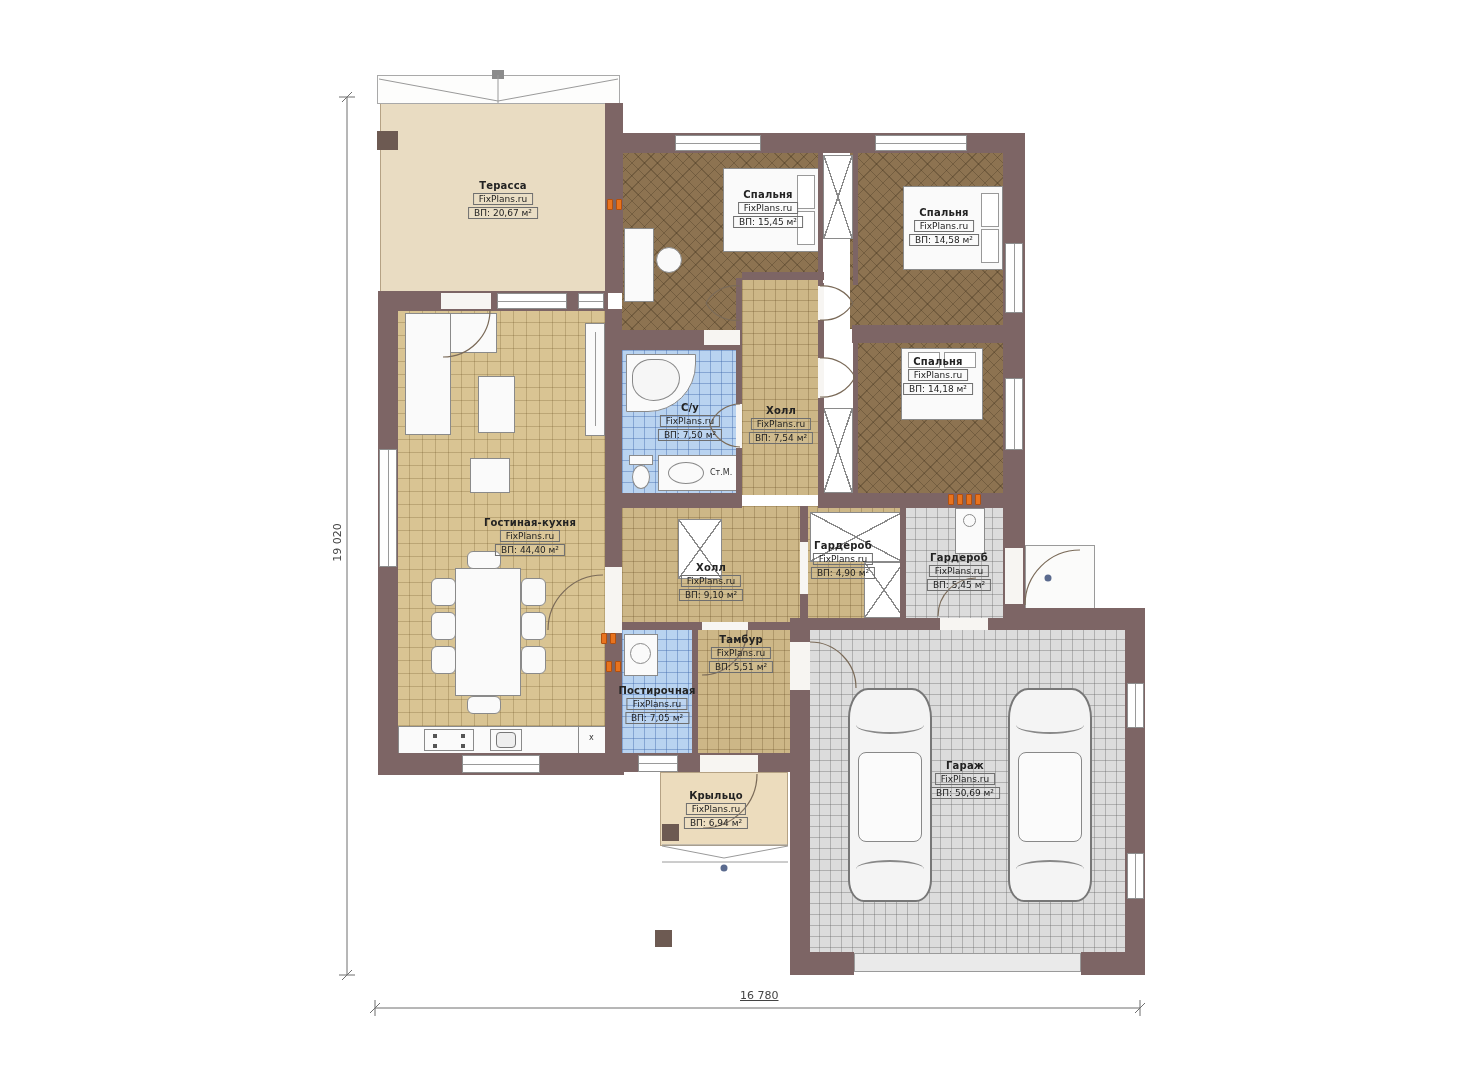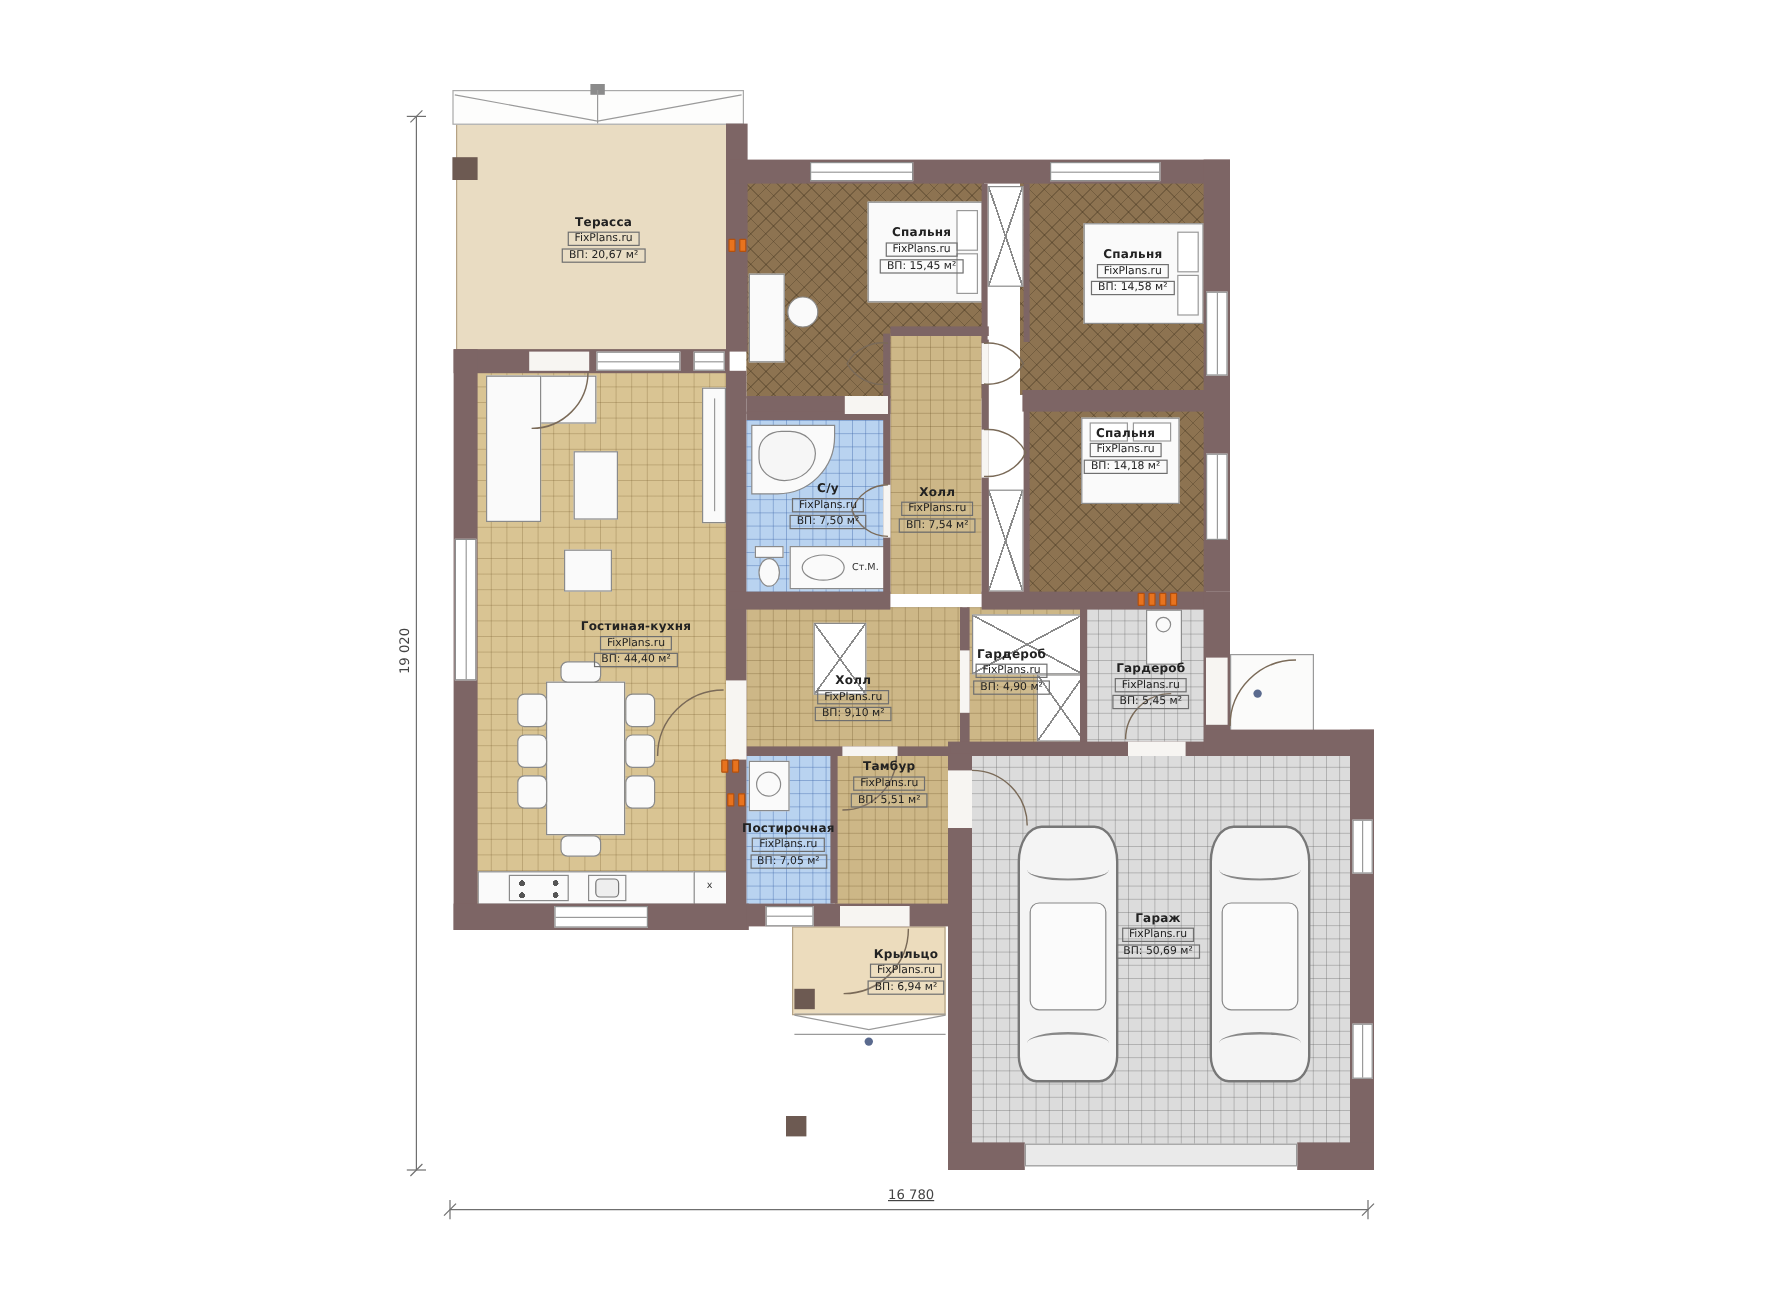--- a/index.html
+++ b/index.html
@@ -335,21 +335,21 @@
   <div class="rlabel" style="left:741px;top:634px;">
     <div class="nm">Тамбур</div>
     <div class="bx">FixPlans.ru</div>
     <div class="bx">ВП: 5,51 м²</div>
   </div>
   <div class="rlabel" style="left:657px;top:685px;">
     <div class="nm">Постирочная</div>
     <div class="bx">FixPlans.ru</div>
     <div class="bx">ВП: 7,05 м²</div>
   </div>
-  <div class="rlabel" style="left:716px;top:790px;margin-left:39px;">
+  <div class="rlabel" style="left:716px;top:790px;">
     <div class="nm">Крыльцо</div>
     <div class="bx">FixPlans.ru</div>
     <div class="bx">ВП: 6,94 м²</div>
   </div>
   <div class="rlabel" style="left:965px;top:760px;">
     <div class="nm">Гараж</div>
     <div class="bx">FixPlans.ru</div>
     <div class="bx">ВП: 50,69 м²</div>
   </div>
 

